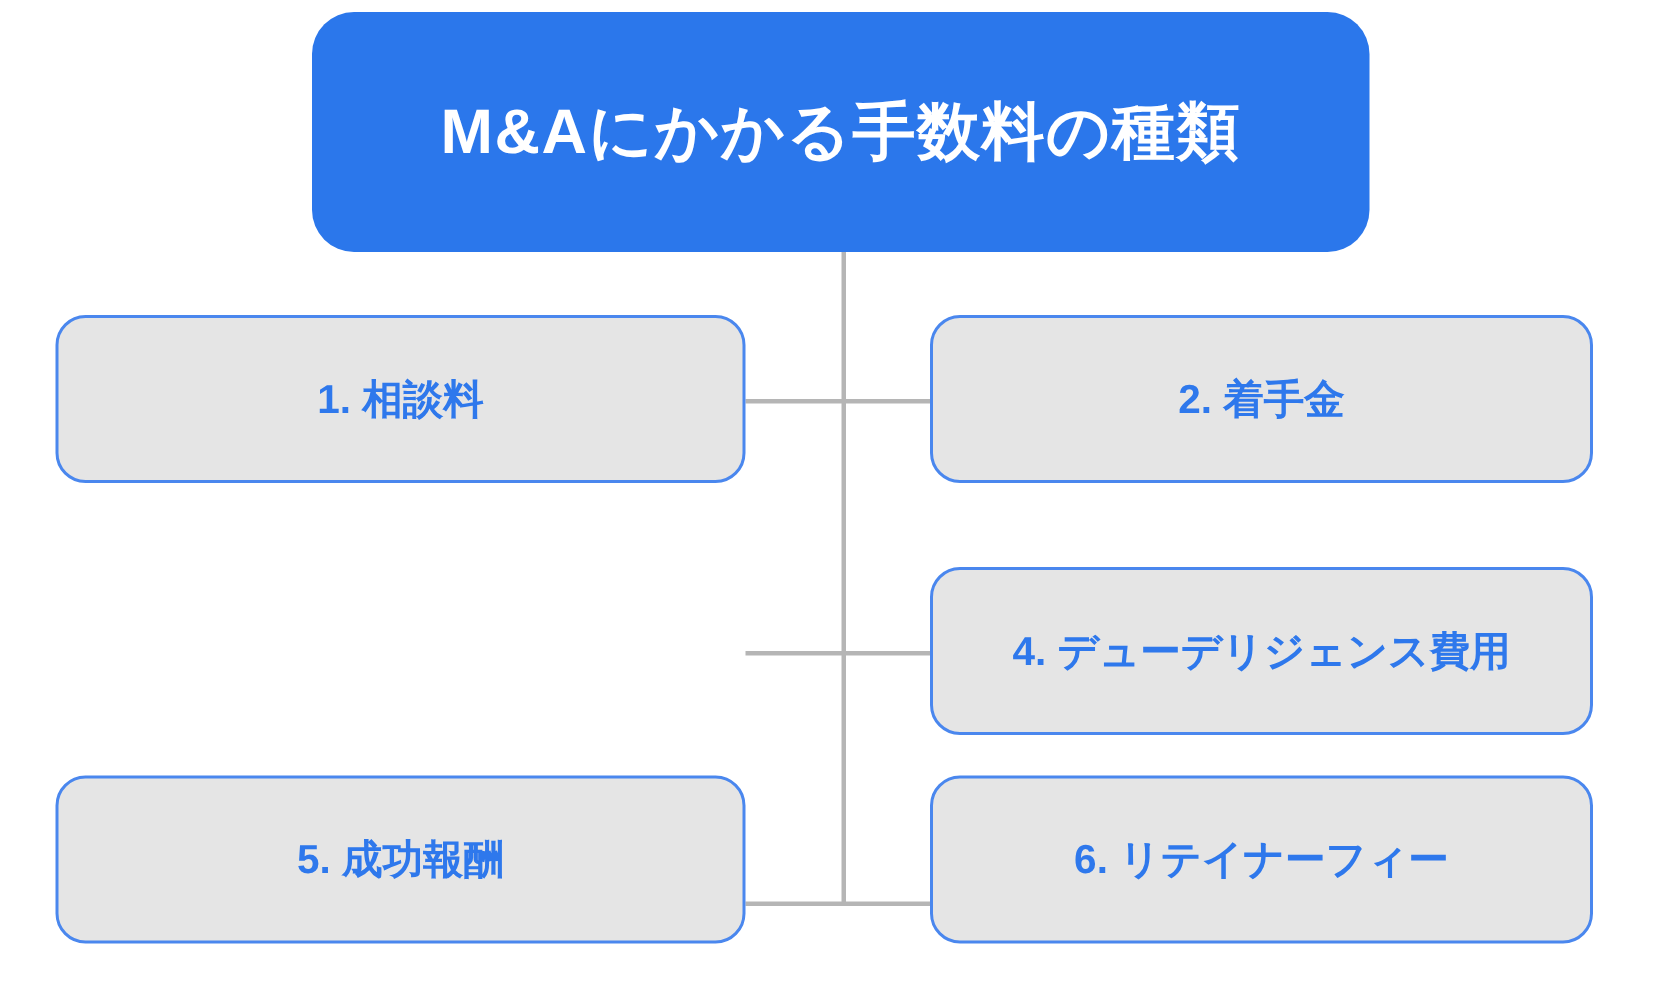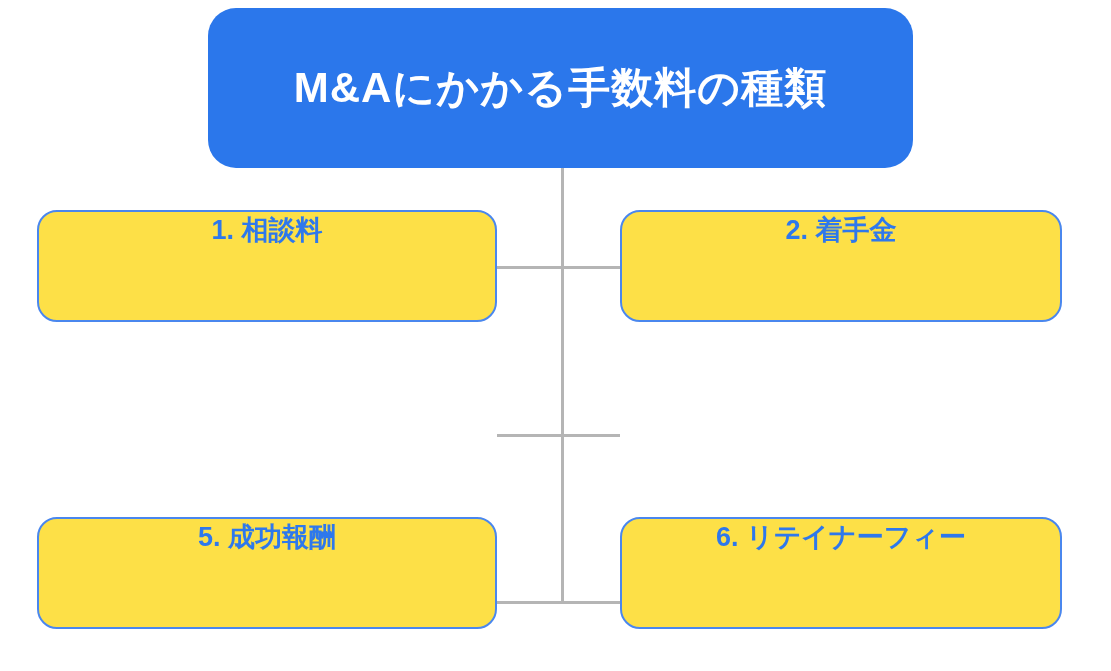--- a/index.html
+++ b/index.html
@@ -35,25 +35,26 @@
   .header-box .title{
     color:var(--header-text);
     font-size:42px;
     font-weight:bold;
     letter-spacing:1px;
     white-space:nowrap;
   }
   .node{
     position:absolute;
     width:460px; height:112px;
-    background:#fde047;
+    background:#e5e5e5;
     border:2px solid var(--box-border);
     border-radius:20px;
     box-sizing:border-box;
     display:flex;
+    align-items:center;
     justify-content:center;
   }
   .node .label{
     color:var(--box-text);
     font-size:27px;
     font-weight:bold;
     white-space:nowrap;
   }
   .node.col-left{left:37px;}
   .node.col-right{left:620px; width:442px;}
@@ -89,20 +90,23 @@
   <div class="header-box">
     <span class="title">M&amp;Aにかかる手数料の種類</span>
   </div>
 
   <div class="node col-left row-1">
     <span class="label">1. 相談料</span>
   </div>
   <div class="node col-right row-1">
     <span class="label">2. 着手金</span>
   </div>
+  <div class="node col-right row-2">
+    <span class="label">4. デューデリジェンス費用</span>
+  </div>
   <div class="node col-left row-3">
     <span class="label">5. 成功報酬</span>
   </div>
   <div class="node col-right row-3">
     <span class="label">6. リテイナーフィー</span>
   </div>
 
 </div>
 
 </body></html>

